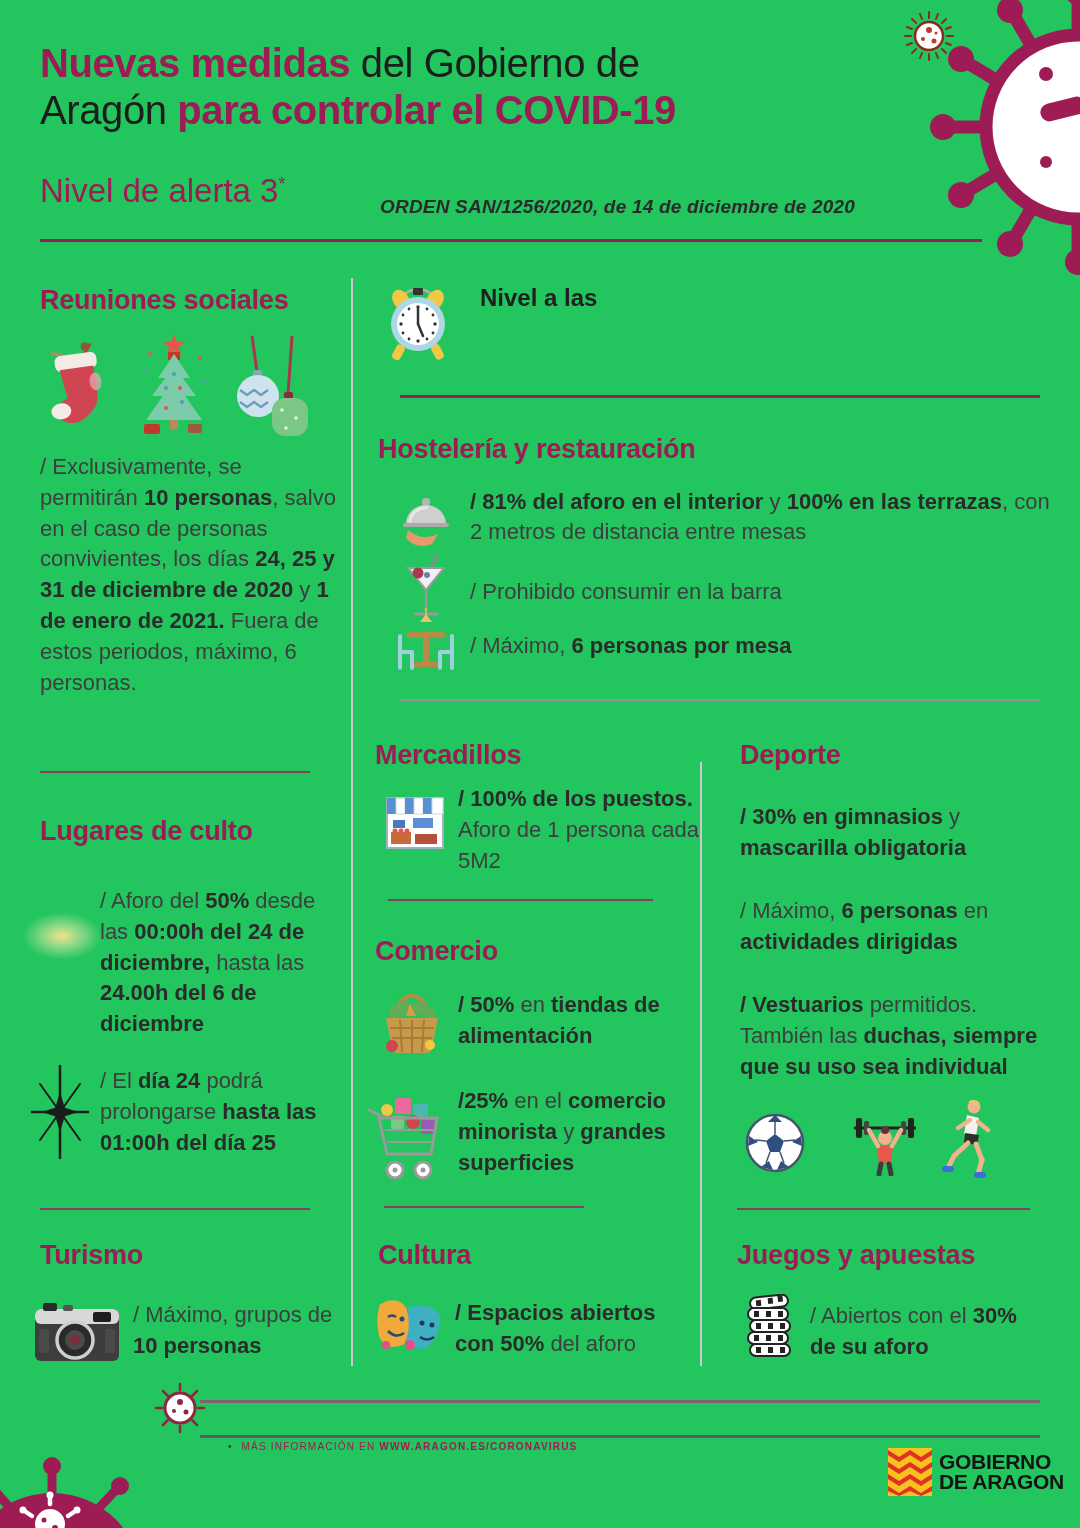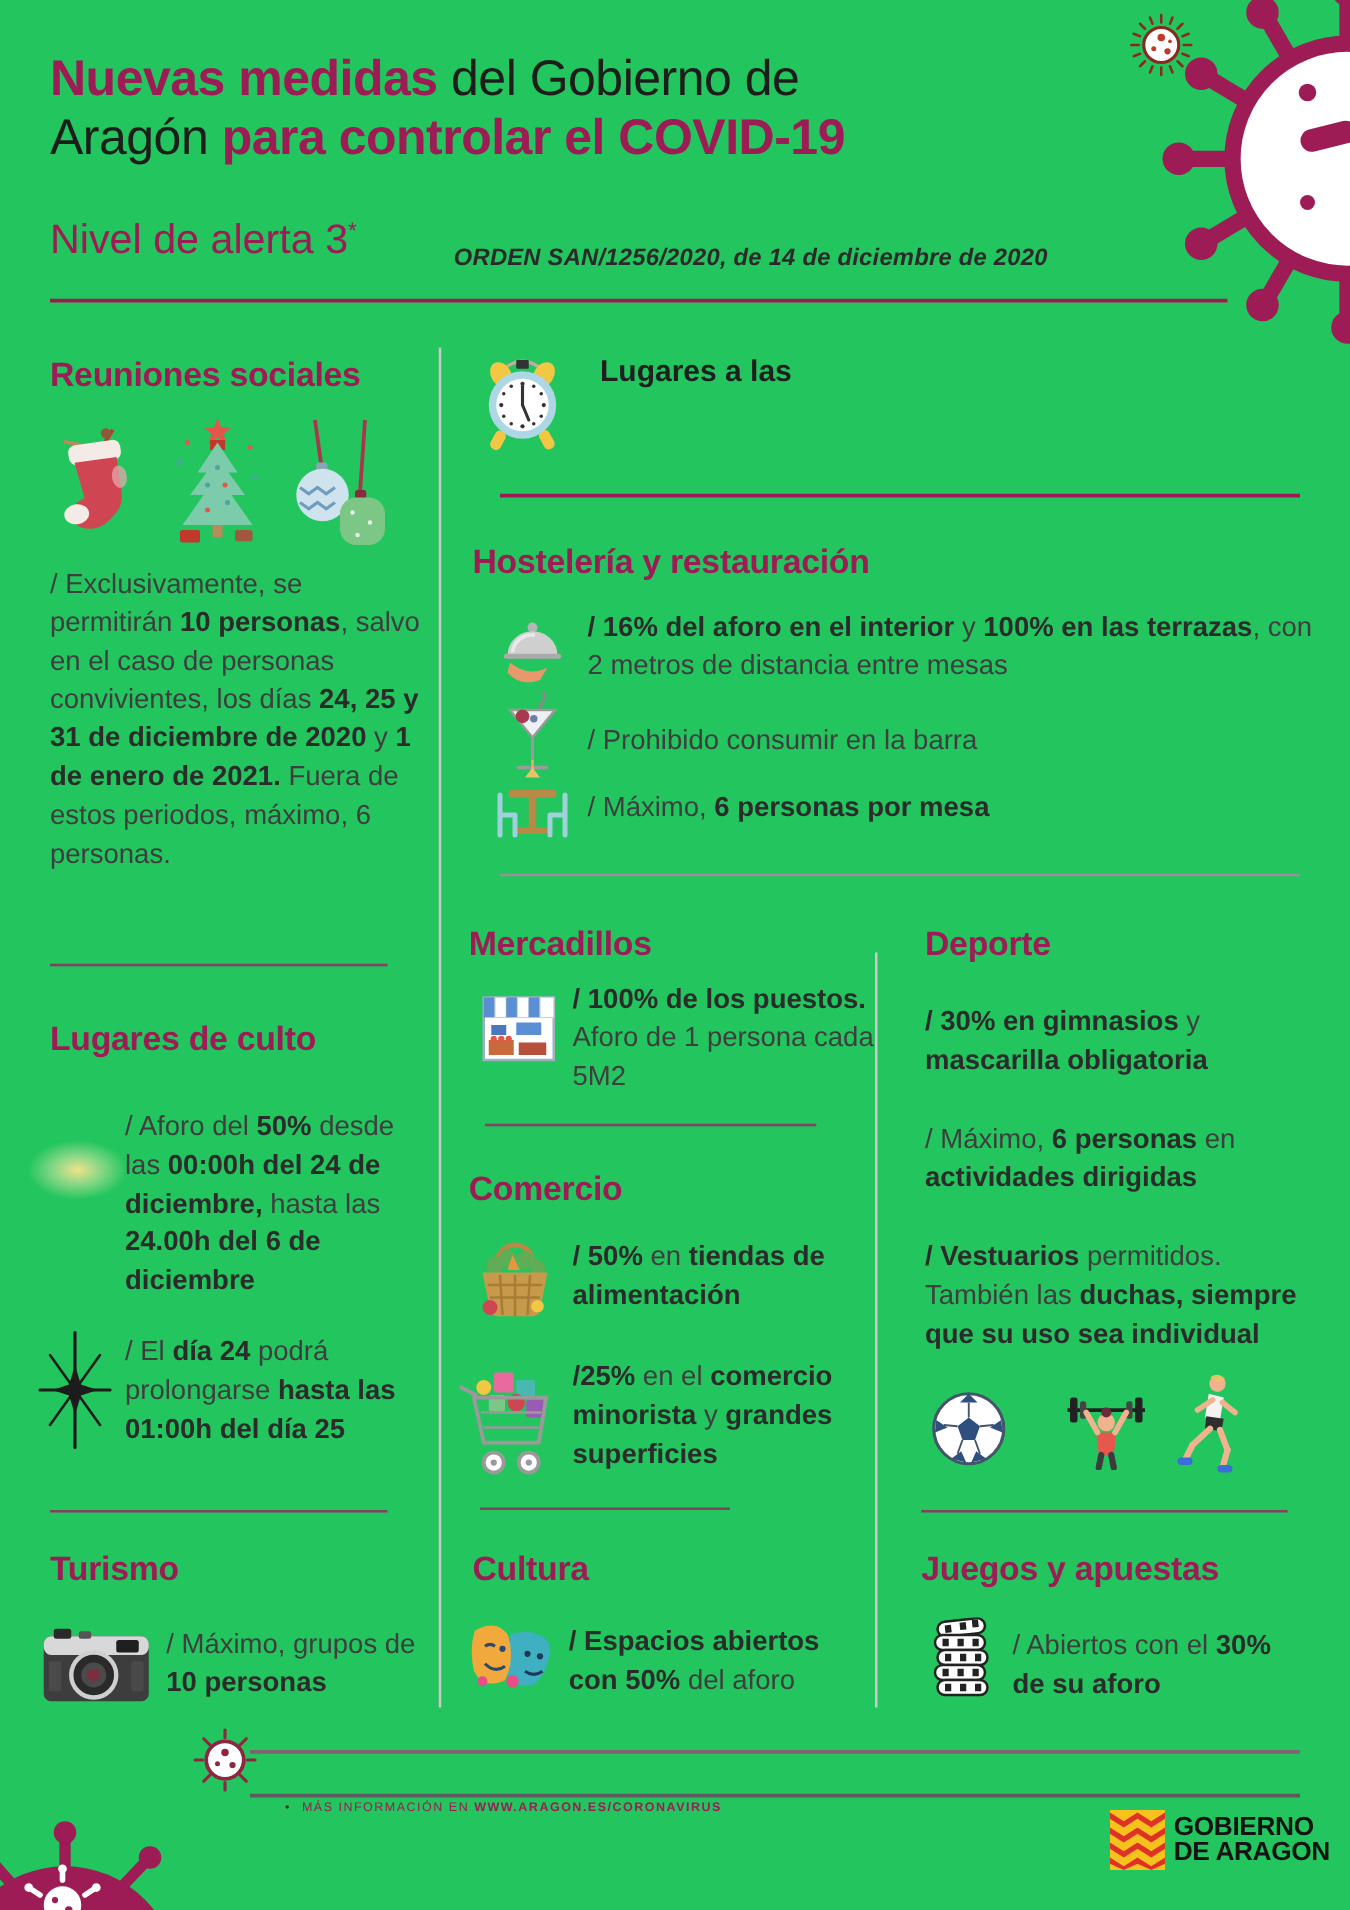--- a/index.html
+++ b/index.html
@@ -34,21 +34,21 @@
 </style>
 </head>
 <body>
 
 <div id="page">
 
   <div class="abs title" style="left:40px;top:40px;width:850px;"><span class="seg b m">Nuevas medidas</span><span class="seg"> del Gobierno de</span><br><span class="seg">Aragón </span><span class="seg b m">para controlar el COVID-19</span></div>
   <div class="abs alert" style="left:40px;top:172px;">
     <span>Nivel de alerta 3</span><sup>*</sup>
   </div>
-  <div class="abs order" style="left:363px;top:196px;text-align:right;">ORDEN SAN/1256/2020, de 14 de diciembre de 2020</div>
+  <div class="abs order" style="left:380px;top:196px;text-align:right;">ORDEN SAN/1256/2020, de 14 de diciembre de 2020</div>
   <div class="abs rule" style="left:40px;top:239px;width:942px;height:3px;"></div>
 
   <svg class="abs" style="left:928px;top:-18px;" width="310" height="310" viewBox="0 0 310 310">
     <g stroke="#9d1c56" stroke-width="13" stroke-linecap="round">
       <line x1="245" y1="145" x2="280" y2="145"></line>
         <line x1="232" y1="192" x2="262" y2="210"></line>
       <line x1="197" y1="227" x2="215" y2="258"></line>
         <line x1="150" y1="240" x2="150" y2="275"></line>
       <line x1="103" y1="227" x2="85" y2="258"></line>
         <line x1="68" y1="192" x2="38" y2="210"></line>
@@ -222,34 +222,34 @@
       <circle cx="23" cy="35" r="1.4"></circle>
         <circle cx="53" cy="35" r="1.4"></circle>
         <circle cx="23" cy="53" r="1.4"></circle>
         <circle cx="53" cy="53" r="1.4"></circle>
     </g>
     <line x1="38" y1="44" x2="38" y2="29" stroke="#333" stroke-width="2.5" stroke-linecap="round"></line>
     <line x1="38" y1="44" x2="43" y2="56" stroke="#333" stroke-width="2.5" stroke-linecap="round"></line>
   </svg>
 
   <div class="abs" style="left:480px;top:284px;width:565px;">
-    <div class="closure-intro">Lugares a las</div>
+    <div class="closure-intro">Nivel a las</div>
   </div>
   <div class="abs rule" style="left:400px;top:395px;width:640px;height:2.5px;"></div>
 
   <div class="abs sec-title" style="left:378px;top:434px;">Hostelería y restauración</div>
 
   <svg class="abs" style="left:398px;top:490px;" width="56" height="58" viewBox="0 0 56 58">
     <circle cx="28" cy="12" r="4" fill="#b5b5b5"></circle>
     <path d="M8 34 A20 19 0 0 1 48 34 Z" fill="#cfcfcf"></path>
     <path d="M12 32 A16 15 0 0 1 30 18" fill="none" stroke="#e8e8e8" stroke-width="3"></path>
     <rect x="5" y="33" width="46" height="4" rx="2" fill="#ababab"></rect>
     <path d="M10 40 q14 12 30 4 l-6 10 q-16 6 -26 -6 z" fill="#e8996b"></path>
   </svg>
-  <div class="abs body-text" style="left:470px;top:487px;width:585px;line-height:1.35;"><span class="seg b">/ </span><span class="seg b">16% del aforo en el interior</span><span class="seg"> y </span><span class="seg b">100% en las terrazas</span><span class="seg">, con 2 metros de distancia entre mesas</span></div>
+  <div class="abs body-text" style="left:470px;top:487px;width:585px;line-height:1.35;"><span class="seg b">/ </span><span class="seg b">81% del aforo en el interior</span><span class="seg"> y </span><span class="seg b">100% en las terrazas</span><span class="seg">, con 2 metros de distancia entre mesas</span></div>
 
   <svg class="abs" style="left:404px;top:550px;" width="44" height="74" viewBox="0 0 44 74">
     <path d="M30 4 q4 2 0 8 l-6 10" stroke="#8a8a8a" stroke-width="2.5" fill="none"></path>
     <polygon points="4,18 40,18 22,40" fill="#eef0f4" stroke="#9a9a9a" stroke-width="2"></polygon>
     <circle cx="14" cy="23" r="5.5" fill="#a93a4e"></circle>
     <circle cx="23" cy="25" r="3" fill="#6b7fae"></circle>
     <line x1="22" y1="40" x2="22" y2="62" stroke="#9a9a9a" stroke-width="2.5"></line>
     <line x1="11" y1="64" x2="33" y2="64" stroke="#9a9a9a" stroke-width="3" stroke-linecap="round"></line>
   </svg>
   <div class="abs body-text" style="left:470px;top:577px;width:560px;"><span class="seg">/ Prohibido consumir en la barra</span></div>

